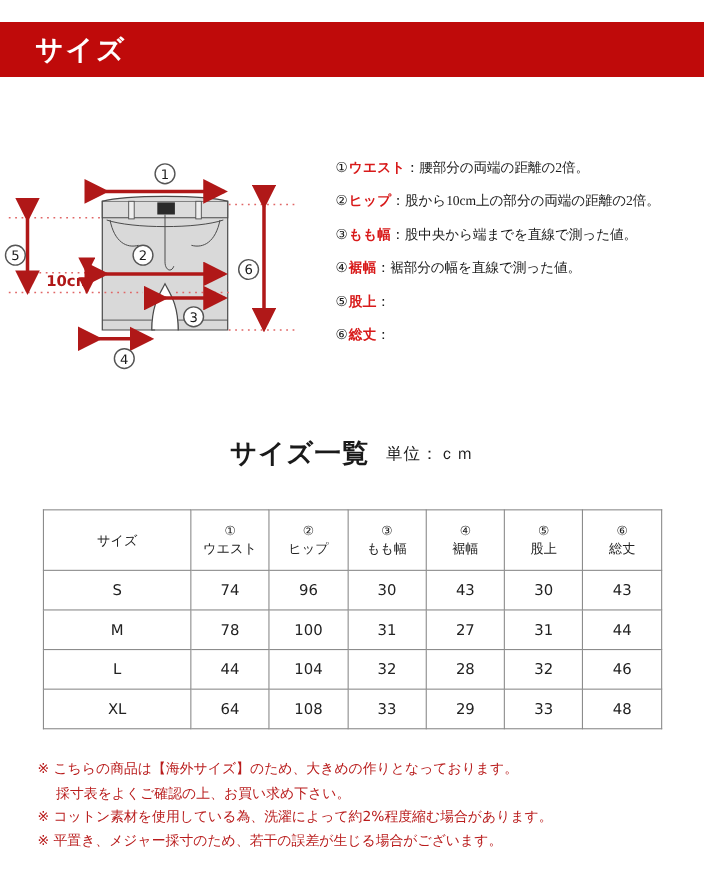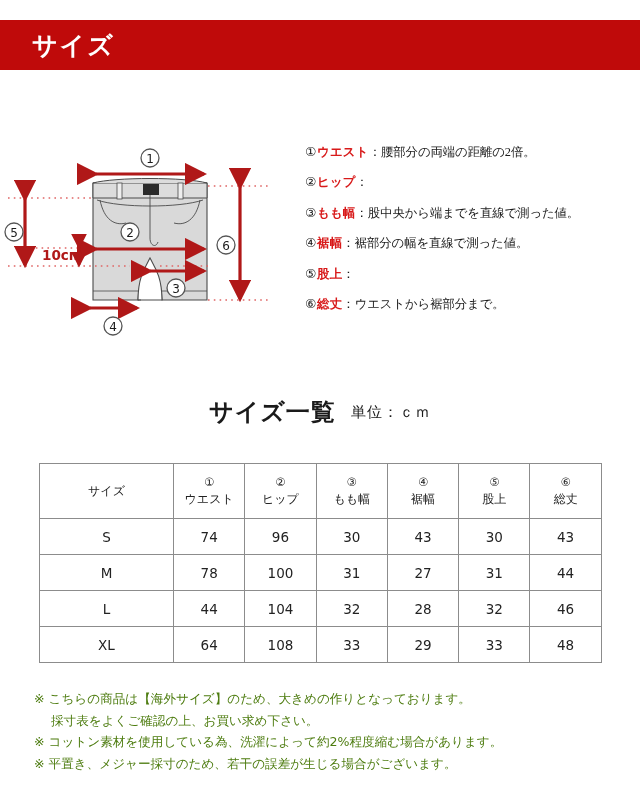--- a/index.html
+++ b/index.html
@@ -120,21 +120,21 @@
   .col-size  { width: 134px; }
   .col-meas  { width: 71.3px; }
 
   
   .notes {
     position: absolute;
     left: 34px; top: 688px;
     width: 590px;
     font-size: 12.6px;
     line-height: 1.72;
-    color: #4d7c0f;
+    color: #b91c1c;
     white-space: nowrap;
   }
   .note-line { display: block; }
   .note-indent { padding-left: 17px; }
 </style>
 </head>
 <body>
 
 <div id="page">
 
@@ -247,20 +247,21 @@
     <div class="legend-row">
       <span class="legend-num">①</span>
       <span class="legend-term">ウエスト</span>
       <span class="legend-sep">：</span>
       <span class="legend-desc">腰部分の両端の距離の2倍。</span>
     </div>
     <div class="legend-row">
       <span class="legend-num">②</span>
       <span class="legend-term">ヒップ</span>
       <span class="legend-sep">：</span>
+      <span class="legend-desc">股から10cm上の部分の両端の距離の2倍。</span>
     </div>
     <div class="legend-row">
       <span class="legend-num">③</span>
       <span class="legend-term">もも幅</span>
       <span class="legend-sep">：</span>
       <span class="legend-desc">股中央から端までを直線で測った値。</span>
     </div>
     <div class="legend-row">
       <span class="legend-num">④</span>
       <span class="legend-term">裾幅</span>
@@ -269,21 +270,20 @@
     </div>
     <div class="legend-row">
       <span class="legend-num">⑤</span>
       <span class="legend-term">股上</span>
       <span class="legend-sep">：</span>
     </div>
     <div class="legend-row">
       <span class="legend-num">⑥</span>
       <span class="legend-term">総丈</span>
       <span class="legend-sep">：</span>
-      <span class="legend-desc">ウエストから裾部分まで。</span>
     </div>
   </div>
 
   <div class="table-head">
     <span class="table-head-main">サイズ一覧</span>
     <span class="table-head-unit">単位：ｃｍ</span>
   </div>
 
   <table class="size-table">
     <thead>

